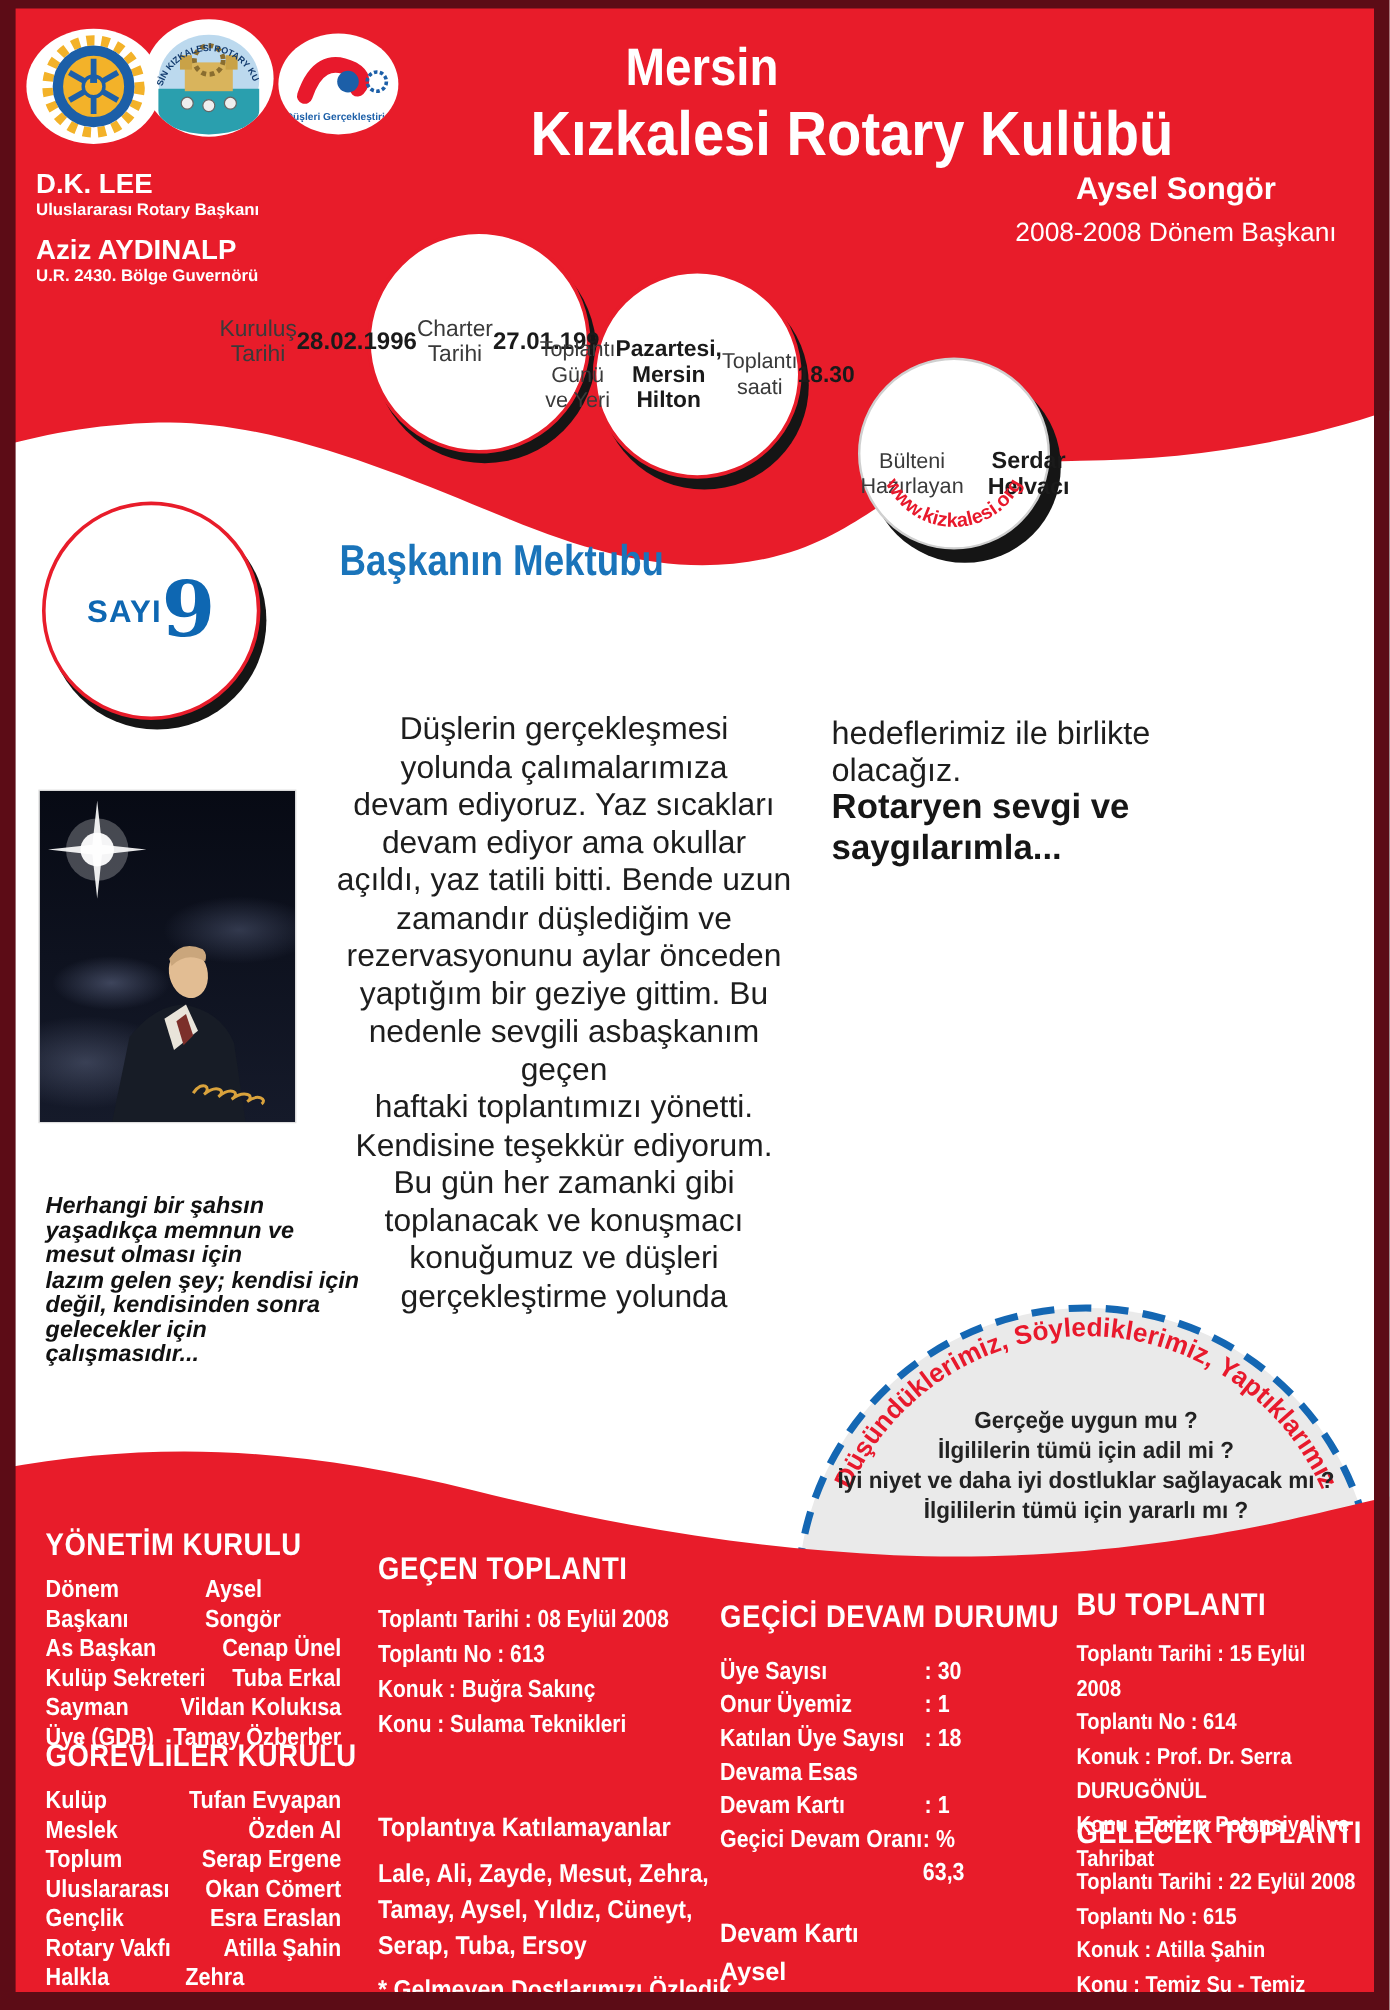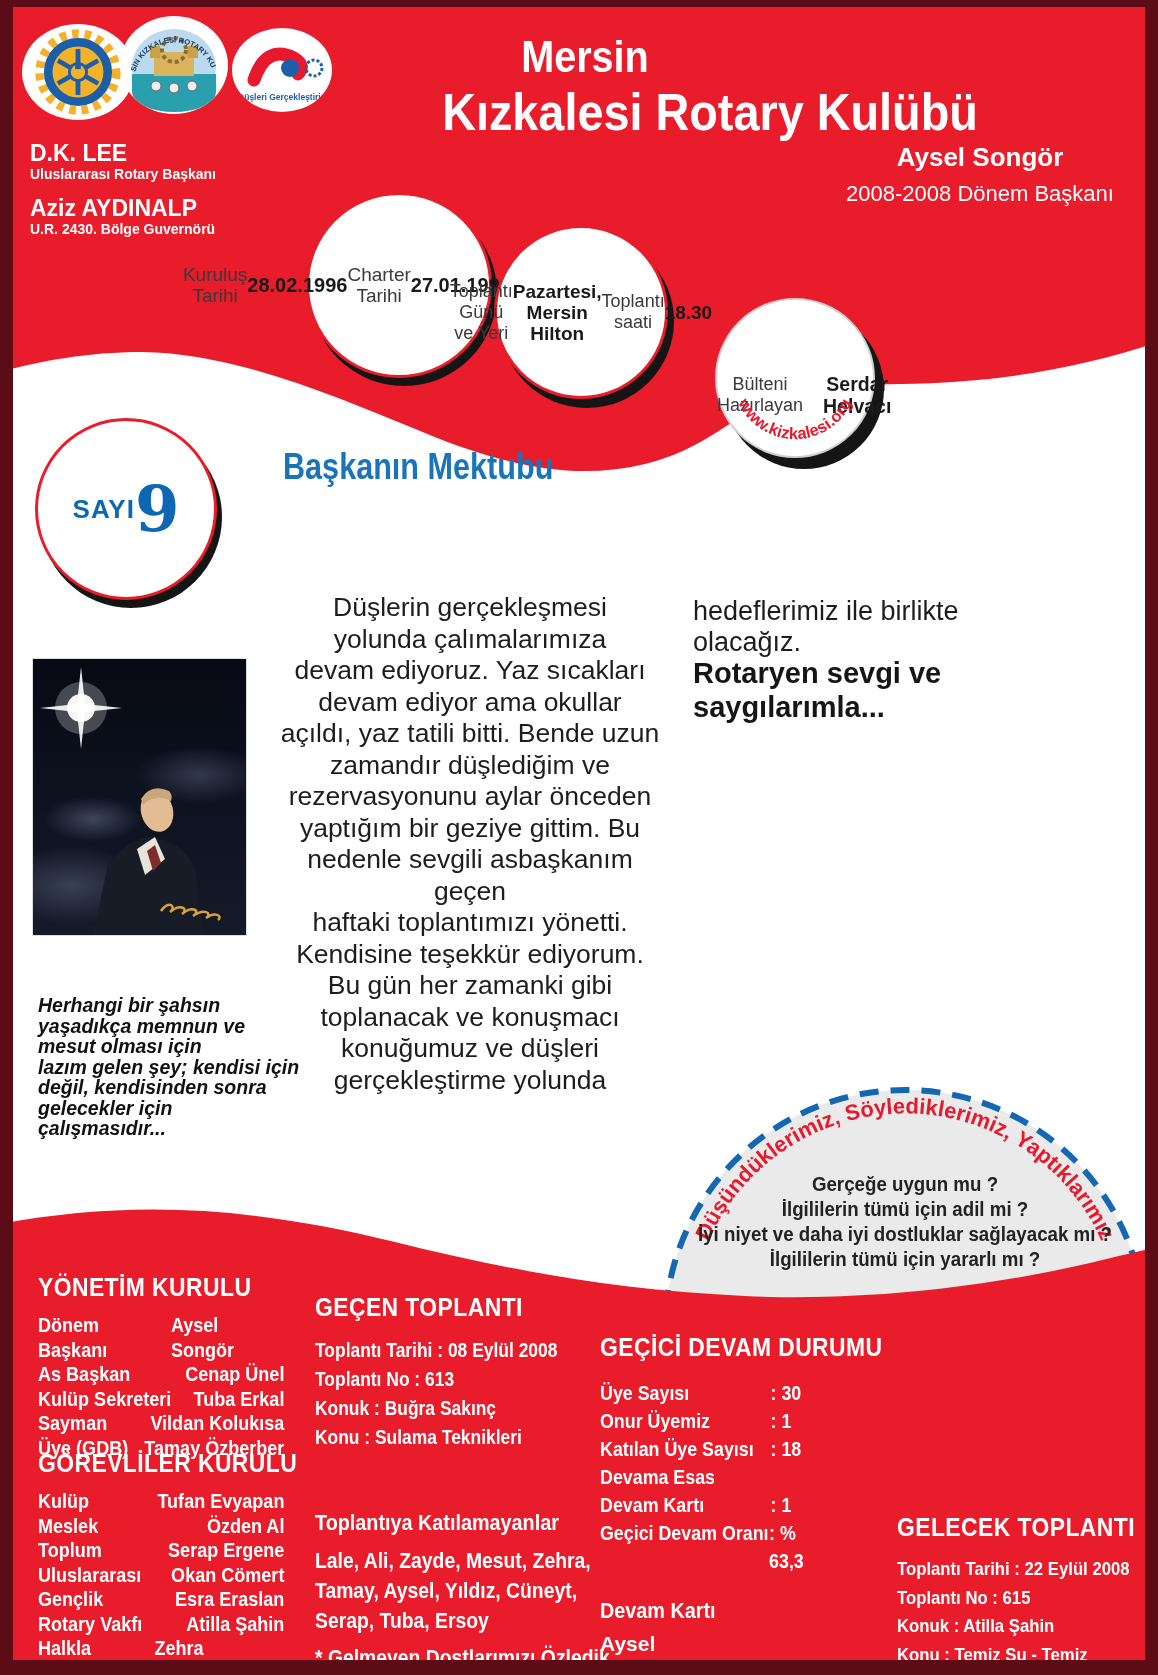--- a/index.html
+++ b/index.html
@@ -378,20 +378,27 @@
           <span>: % 63,3</span>
         </div>
     </div>
   </div>
 
   <div class="abs wt" id="devamkarti">
     <div class="sub">Devam Kartı</div>
     <div class="name">Aysel</div>
   </div>
 
+  <div class="abs wt" id="bu">
+    <div class="hd">BU TOPLANTI</div>
+    <div class="details">Toplantı Tarihi : 15 Eylül 2008
+Toplantı No : 614
+Konuk :  Prof. Dr. Serra DURUGÖNÜL
+Konu :  Turizm Potansiyeli ve Tahribat</div>
+  </div>
 
   <div class="abs wt" id="gelecek">
     <div class="hd">GELECEK TOPLANTI</div>
     <div class="details">Toplantı Tarihi : 22 Eylül 2008
 Toplantı No : 615
 Konuk :  Atilla Şahin
 Konu :  Temiz Su - Temiz Çevre</div>
   </div>
 
   <div class="frame"></div>

